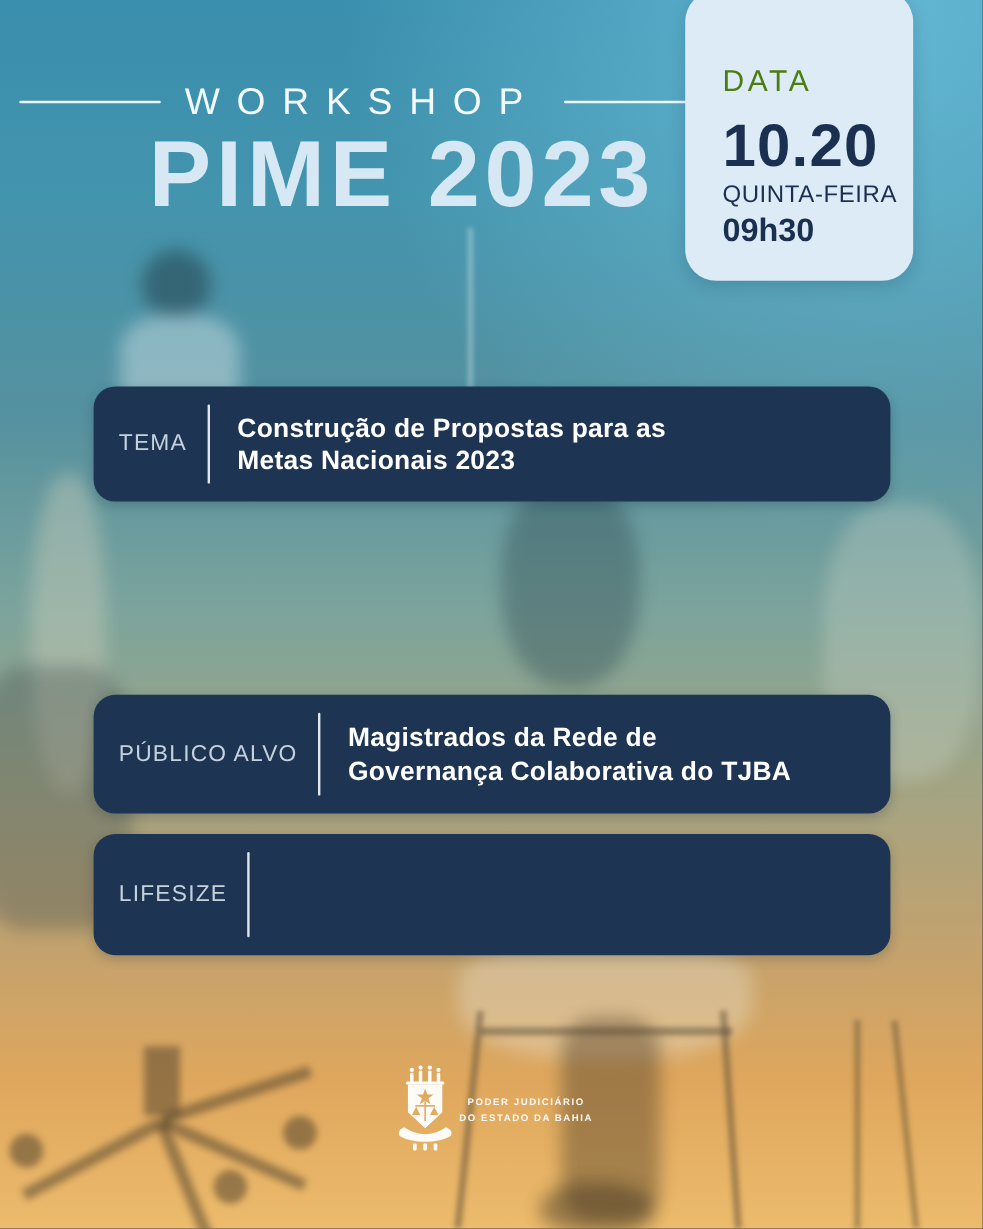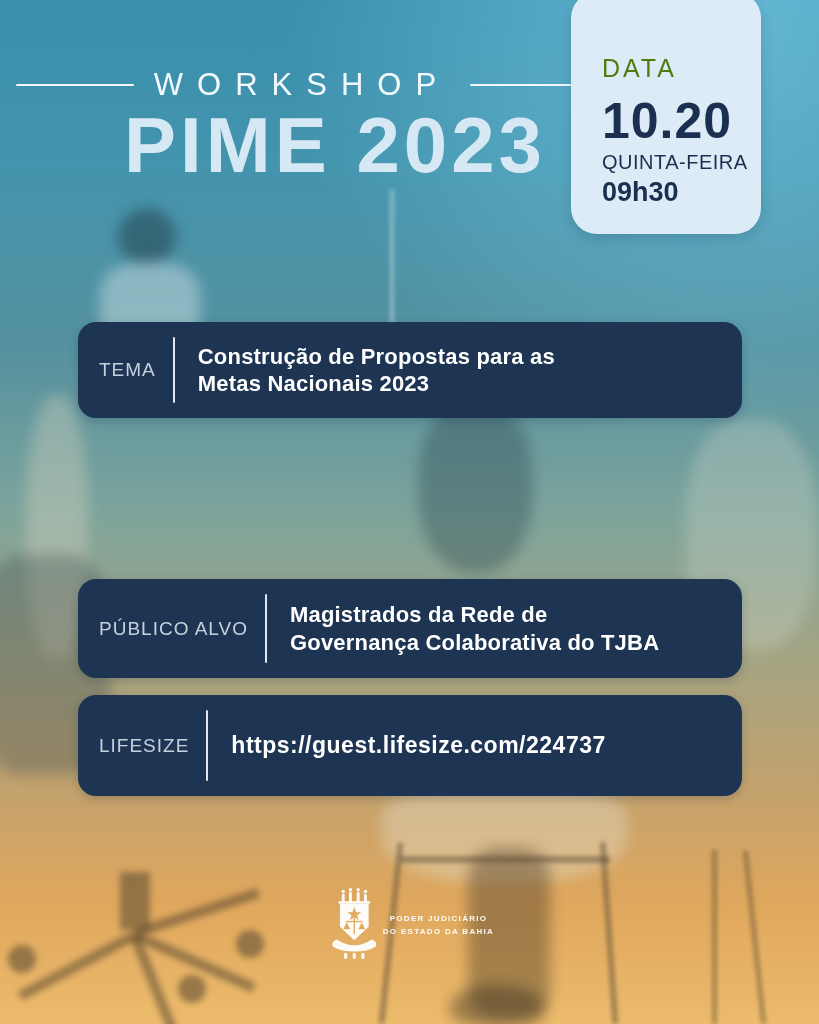--- a/index.html
+++ b/index.html
@@ -161,21 +161,20 @@
   <div class="info-row row-publico">
     <div class="row-label">PÚBLICO ALVO</div>
     <div class="row-divider"></div>
     <div class="row-text">Magistrados da Rede de
 Governança Colaborativa do TJBA</div>
   </div>
 
   <div class="info-row row-lifesize">
     <div class="row-label">LIFESIZE</div>
     <div class="row-divider"></div>
-    <div class="row-text">https://guest.lifesize.com/224737</div>
   </div>
 
   <div class="footer">
     <svg class="crest" viewBox="0 0 60 76" aria-hidden="true">
       <defs>
         <mask id="crestMask">
           <rect width="60" height="76" fill="black"></rect>
           <path d="M15 18 H45 V42 L30 56 L15 42 Z" fill="white"></path>
           <polygon points="30,21.5 31.9,26.8 37.2,26.8 32.9,30 34.5,35.2 30,32 25.5,35.2 27.1,30 22.8,26.8 28.1,26.8" fill="black"></polygon>
           <rect x="29.3" y="32.5" width="1.4" height="17" fill="black"></rect>

